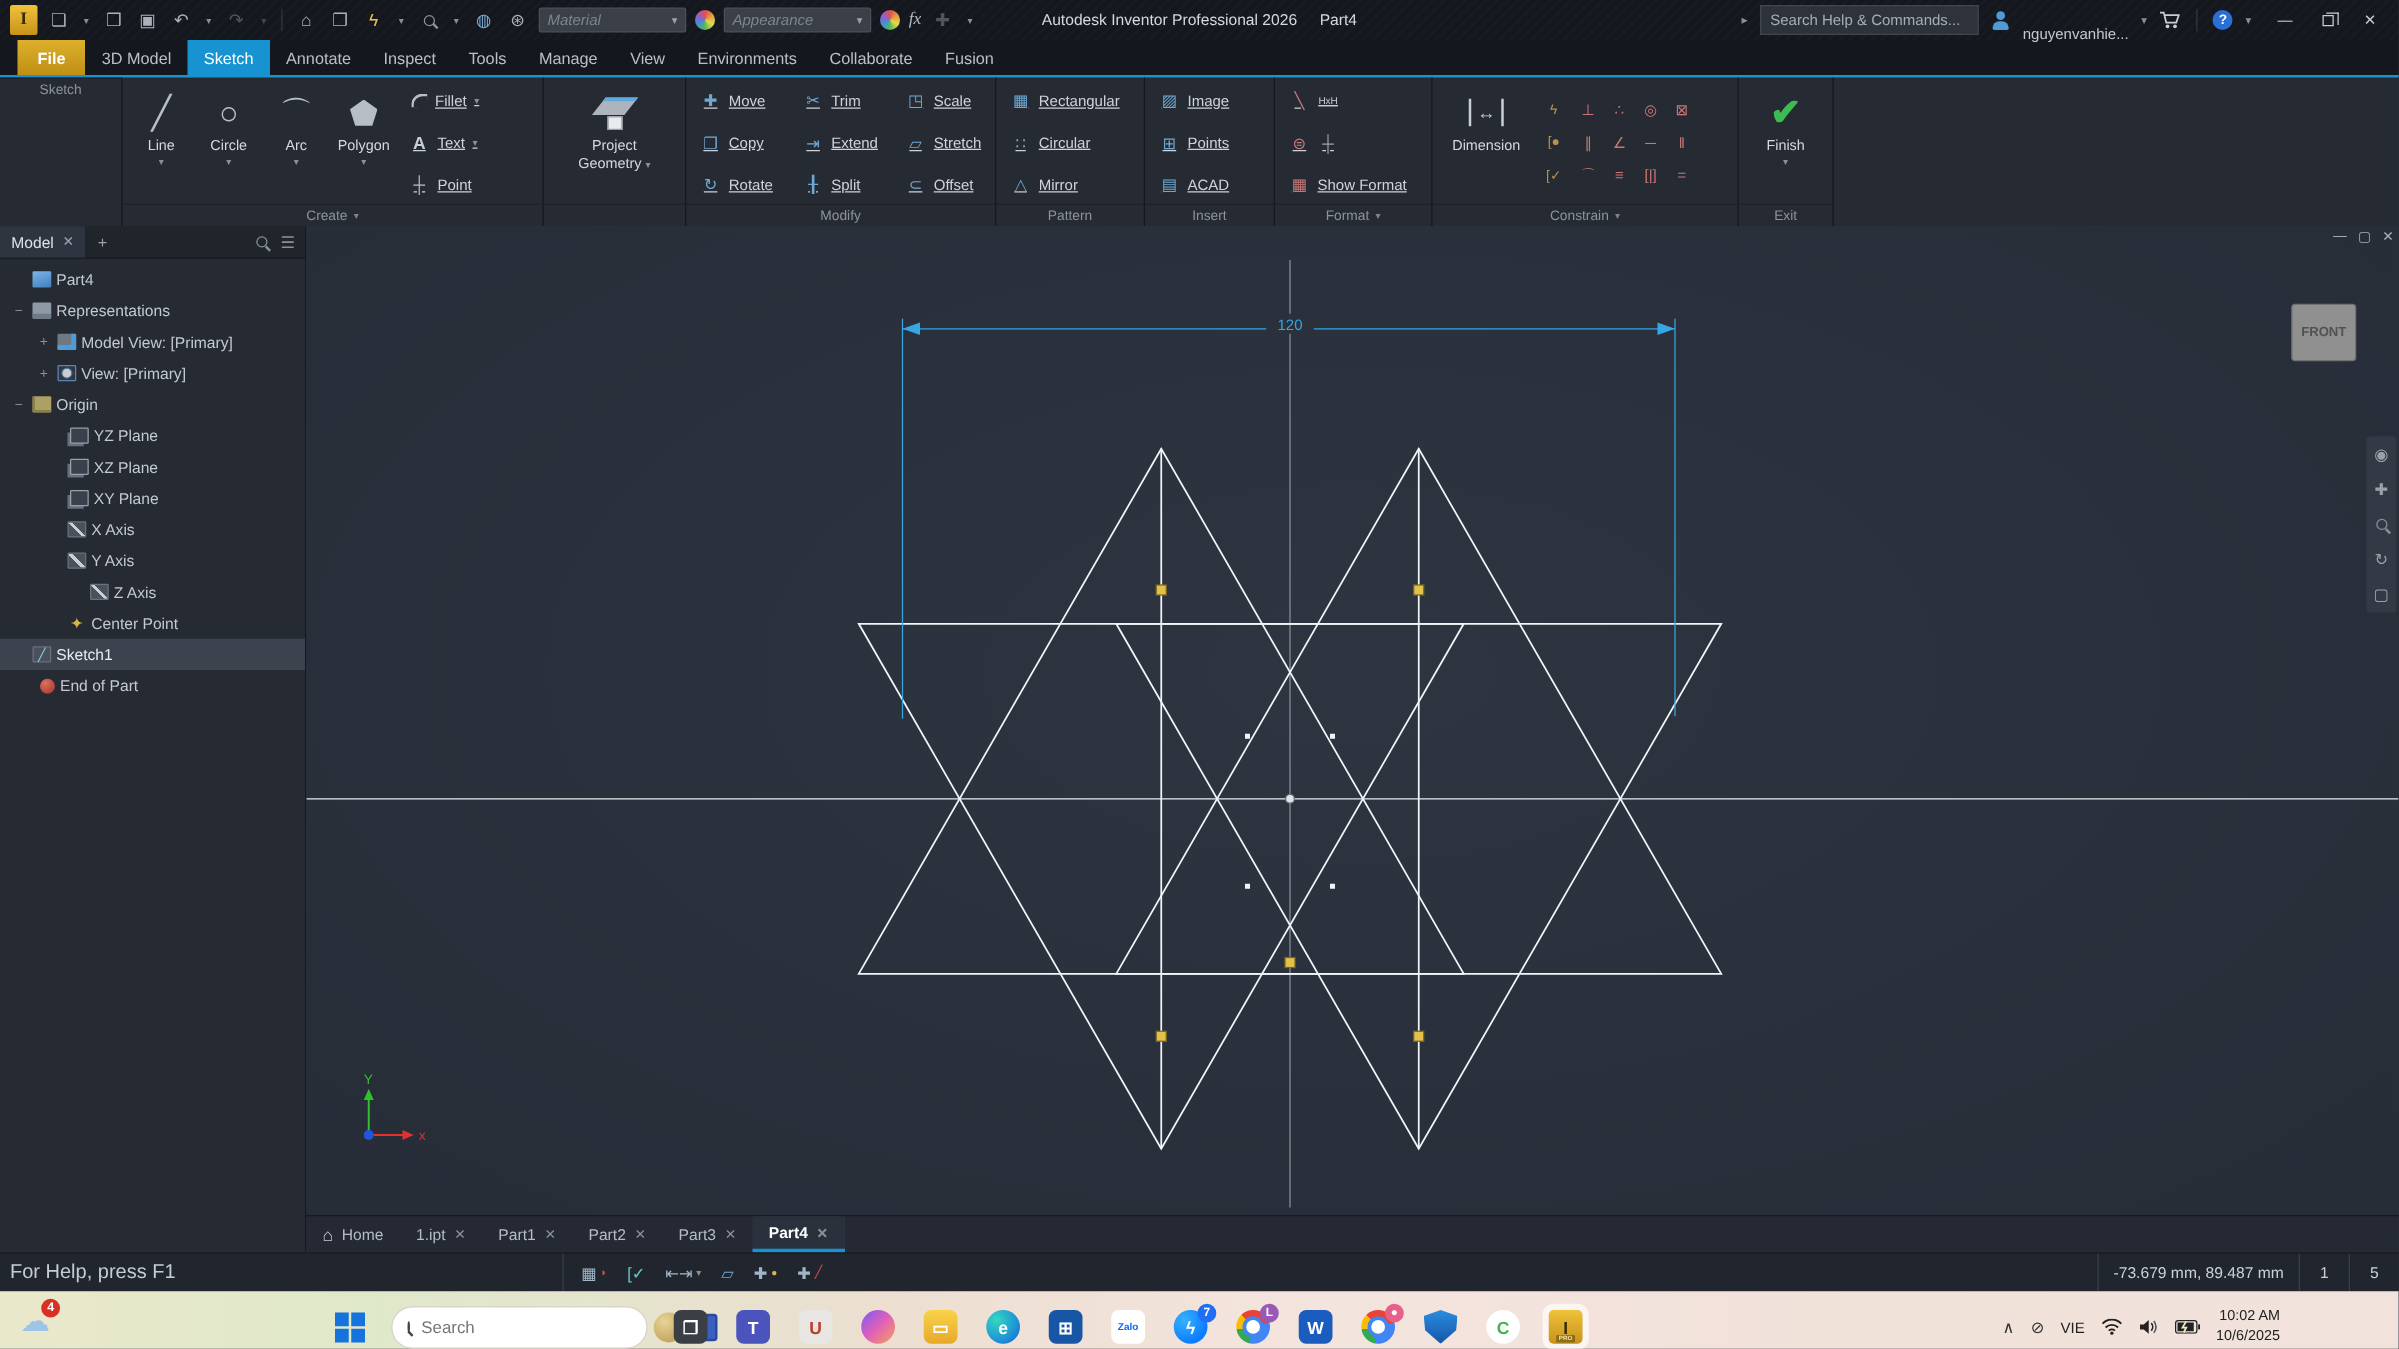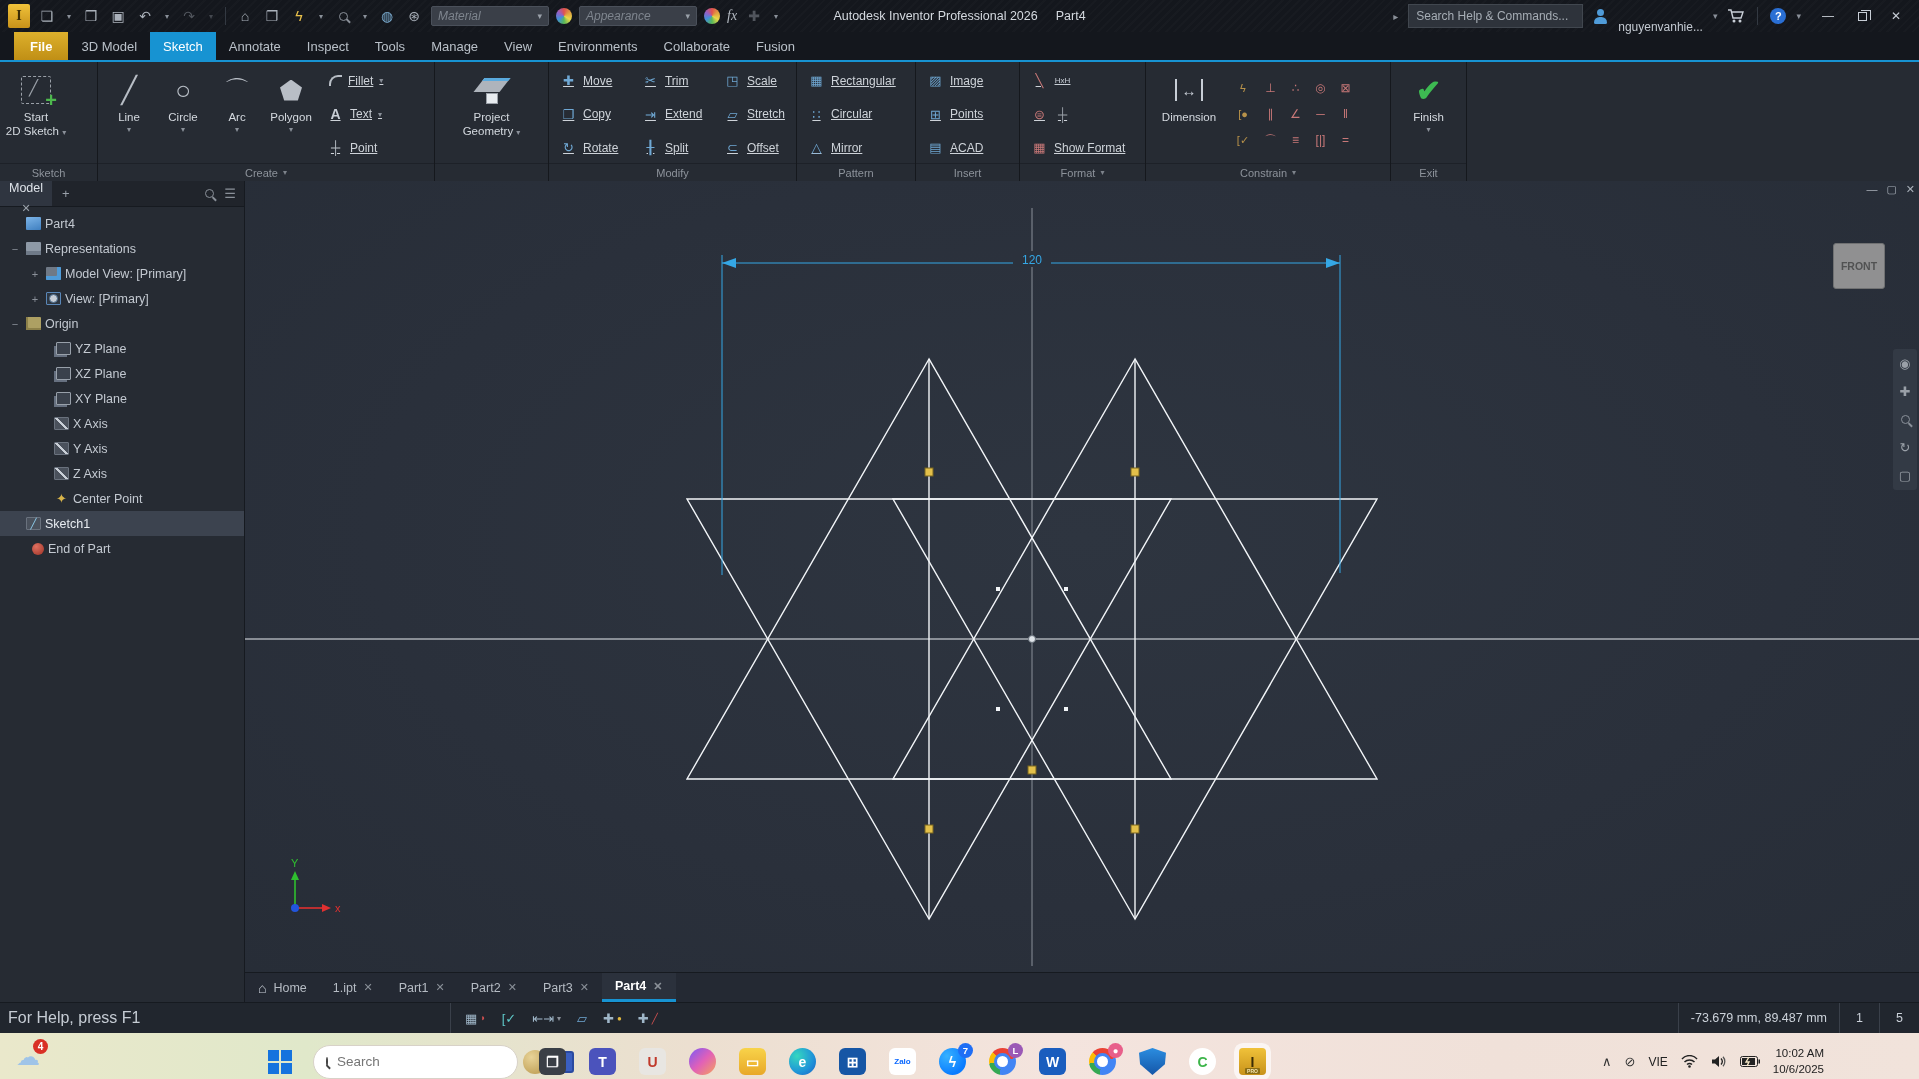--- a/index.html
+++ b/index.html
@@ -82,21 +82,21 @@
   .congrid{display:grid;grid-template-columns:repeat(4,25px);grid-auto-rows:26px;align-content:center;}
   .concell{display:flex;align-items:center;justify-content:center;font-size:12px;color:#c87878;}
   .conleft{display:flex;flex-direction:column;justify-content:center;}
   .conleft .concell{font-size:11px;color:#b8924a;}
   .finish-ic{color:#3dba52;font-size:30px;font-weight:bold;}
 
   
   .main{display:flex;height:821px;}
   .browser{width:245px;background:#262b33;border-right:1px solid #161a20;display:flex;flex-direction:column;}
   .bheader{height:26px;background:#20242b;display:flex;align-items:center;border-bottom:1px solid #161a20;}
-  .btab{height:100%;background:#2f3540;display:flex;align-items:center;gap:7px;padding:0 9px;color:#dde2e8;font-size:12.5px;flex-direction:column;}
+  .btab{height:100%;background:#2f3540;display:flex;align-items:center;gap:7px;padding:0 9px;color:#dde2e8;font-size:12.5px;}
   .btab .x{color:#9aa1aa;font-size:11px;}
   .bplus{padding:0 10px;color:#9aa1aa;font-size:13px;}
   .bh-right{margin-left:auto;display:flex;align-items:center;gap:10px;padding-right:8px;}
   .mag{width:9px;height:9px;border:1.5px solid #8a9099;border-radius:50%;position:relative;display:inline-block;}
   .mag::after{content:"";position:absolute;width:5px;height:1.5px;background:#8a9099;transform:rotate(45deg);right:-4px;bottom:-2px;}
   .burger{color:#8a9099;font-size:13px;letter-spacing:0;}
   .tree{padding-top:4px;}
   .trow{height:25px;display:flex;align-items:center;gap:4px;color:#c3c9d1;font-size:12.5px;padding-right:4px;}
   .trow.selected{background:#3c434f;color:#e8ecf1;}
   .texp{width:14px;text-align:center;color:#8a9099;font-size:11px;flex:none;}
@@ -286,29 +286,20 @@
     </div>
 
     <div class="rtab">
       <span>Fusion</span>
     </div>
   </div>
 
 <div class="ribbon">
 
   <div class="rpanel" style="width:98px">
-    <div class="rpanel-body">
-      <div class="rbig">
-        <span class="bigico">
-            <span class="sk-ic"></span>
-          </span>
-        <span class="biglab"><span>Start</span><br>
-          <span>2D Sketch</span> <span class="sarr">▾</span></span>
-      </div>
-    </div>
     <div class="rpanel-foot">
       <span>Sketch</span>
     </div>
   </div>
 
   <div class="rpanel" style="width:337px">
     <div class="rpanel-body">
       <div style="display:flex">
 
           <div class="rbig" style="width:54px">
@@ -681,21 +672,21 @@
           <span class="tico ic-axis"></span>
           <span>X Axis</span>
         </div>
 
         <div class="trow" style="padding-left: 36px;">
           <span class="texp"></span>
           <span class="tico ic-axis"></span>
           <span>Y Axis</span>
         </div>
 
-        <div class="trow" style="padding-left: 36px;">
+        <div class="trow" style="padding-left: 54px;">
           <span class="texp"></span>
           <span class="tico ic-axis"></span>
           <span>Z Axis</span>
         </div>
 
         <div class="trow" style="padding-left: 36px;">
           <span class="texp"></span>
           <span class="tico ic-point">✦</span>
           <span>Center Point</span>
         </div>

